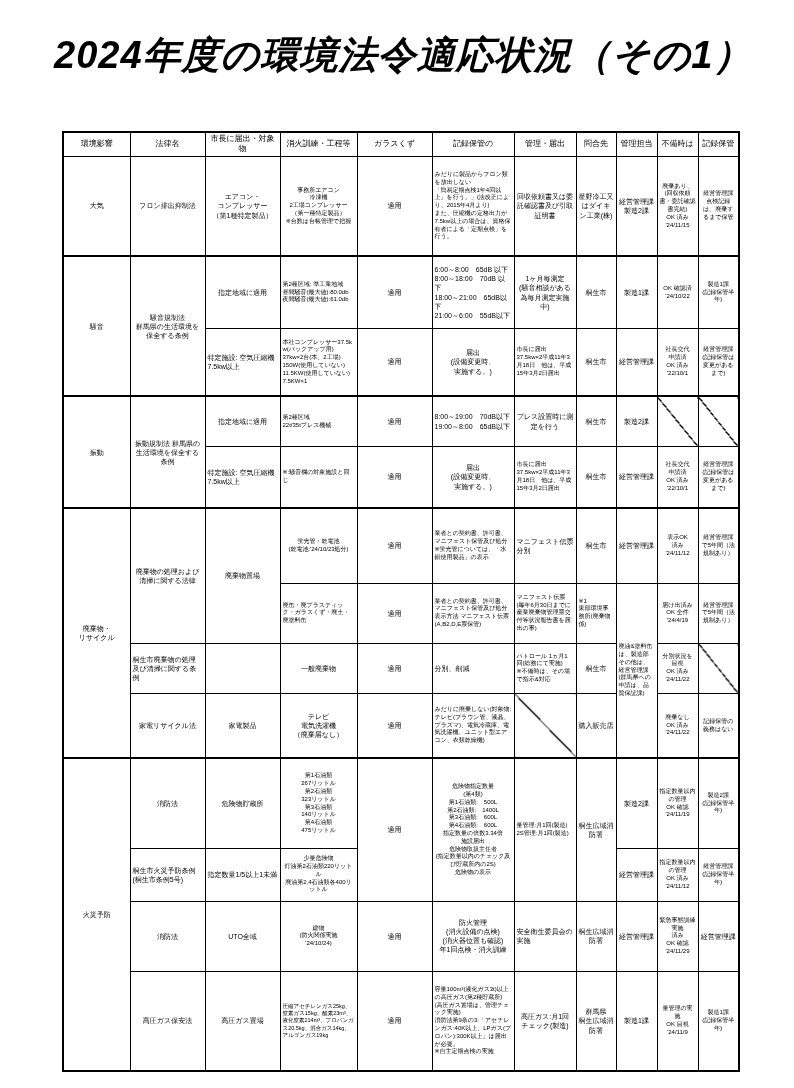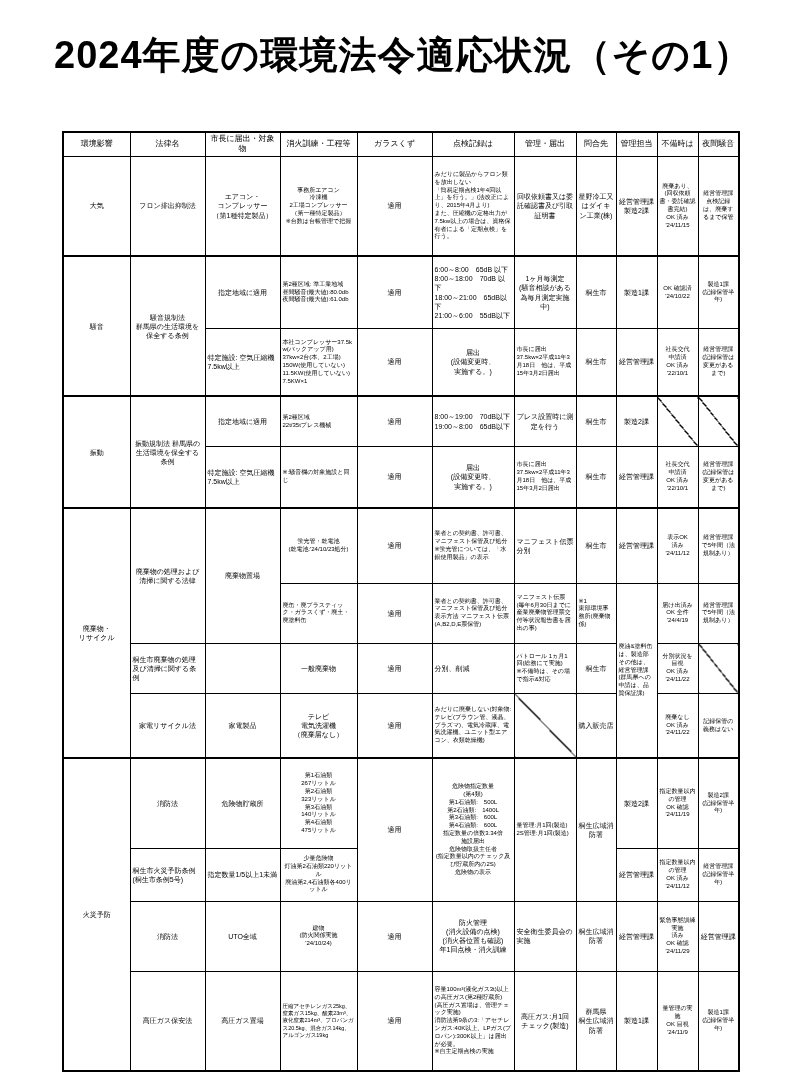--- a/index.html
+++ b/index.html
@@ -1,17 +1,17 @@
 <!DOCTYPE html>
 <html><head>
 <meta charset="utf-8">
 <style>
   html,body{margin:0;padding:0;background:#fff;}
   body{width:794px;height:1088px;color:#000;font-family:"Liberation Sans","DejaVu Sans",sans-serif;overflow:hidden;}
-  .title{font-size:38px;font-weight:bold;letter-spacing:1px;margin:30px 0 0 54px;white-space:nowrap;}
+  .title{font-size:38px;font-weight:bold;letter-spacing:1px;margin:30px 0 0 54px;white-space:nowrap;font-style:italic;}
   table{border-collapse:collapse;table-layout:fixed;width:676px;margin:50px 0 0 62px;border:2px solid #000;}
   th,td{border:1px solid #000;padding:1px 2px;vertical-align:middle;text-align:center;
         font-size:7px;line-height:1.3;white-space:pre-line;word-break:break-all;overflow:hidden;}
   th{font-size:8px;font-weight:normal;height:16px;}
   td.l{text-align:left;}
   td.s{font-size:6px;}
   td.xs{font-size:5.5px;}
   tr.sec td{border-top:2px solid #000;}
   td.slash{background:linear-gradient(to top right,
       #fff calc(50% - 0.6px), #000 calc(50% - 0.6px),
@@ -37,26 +37,26 @@
       <col style="width:41px">
   </colgroup>
 
   <tbody>
       <tr style="height:16px">
     <th>環境影響</th>
     <th>法律名</th>
     <th>市長に届出・対象物</th>
     <th>消火訓練・工程等</th>
     <th>ガラスくず</th>
-    <th>点検記録は</th>
+    <th>記録保管の</th>
     <th>管理・届出</th>
     <th>問合先</th>
     <th>管理担当</th>
     <th>不備時は</th>
-    <th>夜間騒音</th>
+    <th>記録保管</th>
   </tr>
 
   <tr style="height:100px">
     <td>大気</td>
     <td>フロン排出抑制法</td>
     <td>エアコン・
 コンプレッサー
 （第1種特定製品）</td>
     <td class="s">事務所エアコン
 冷凍機

